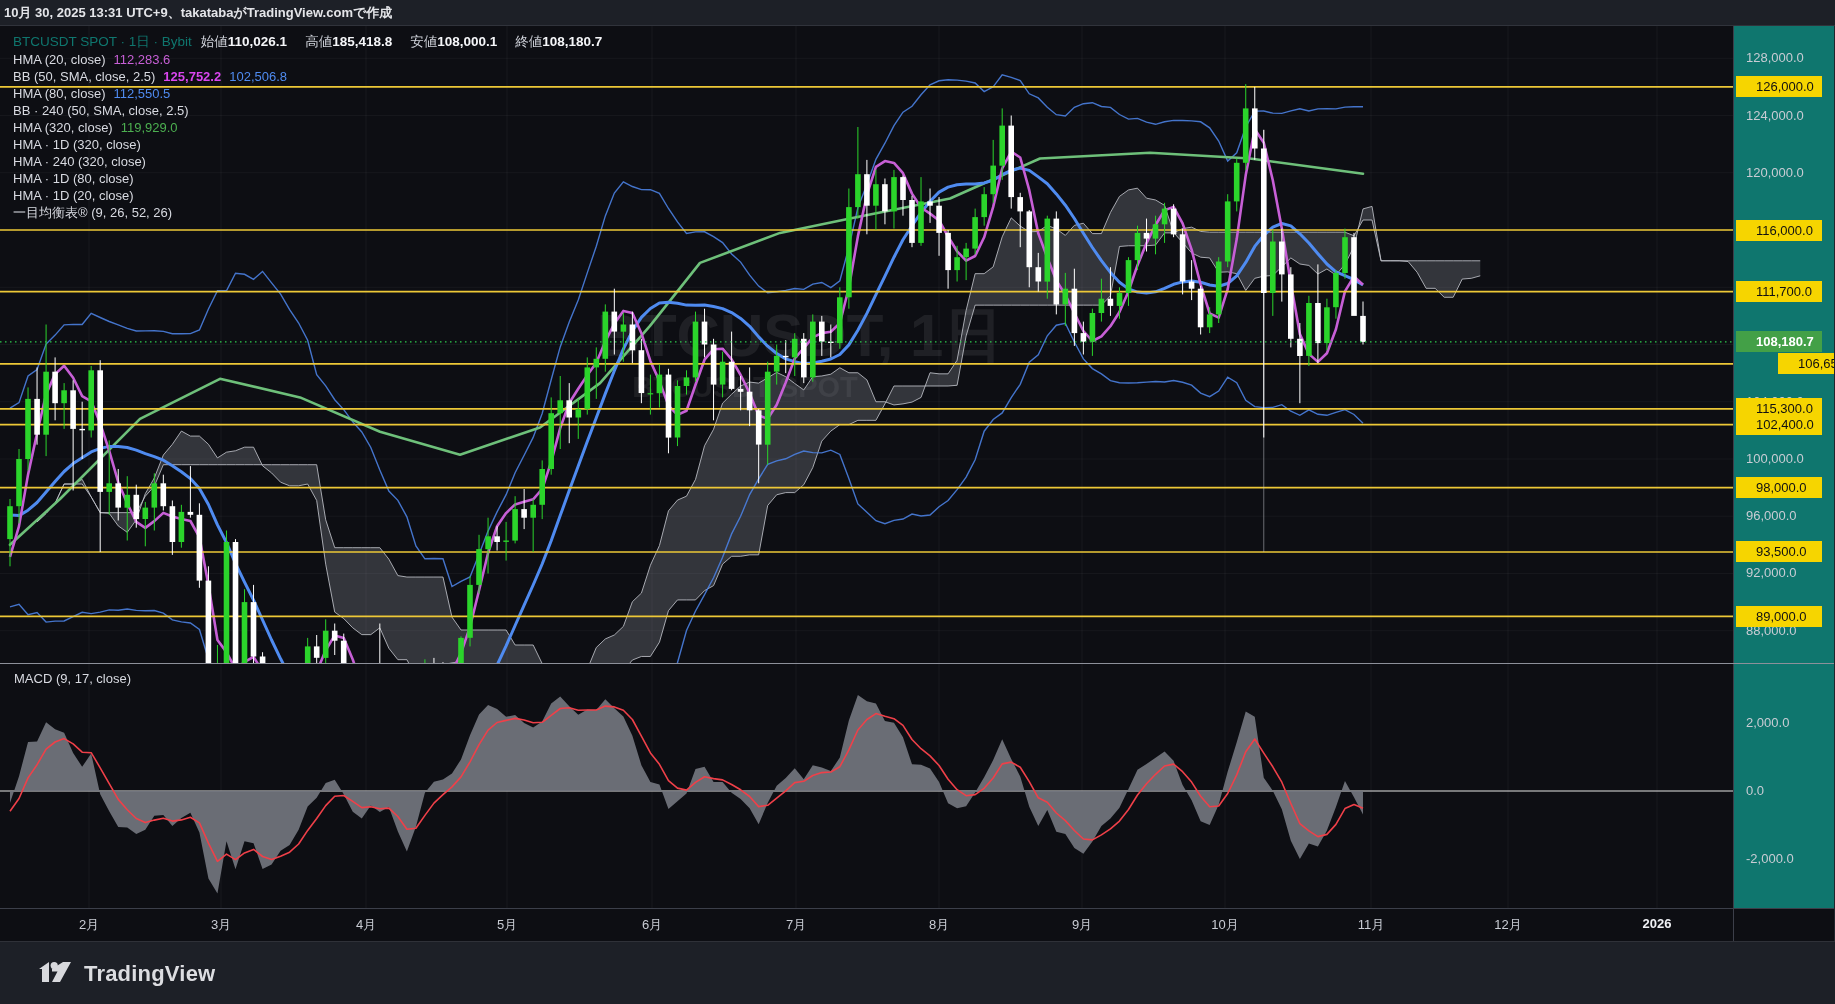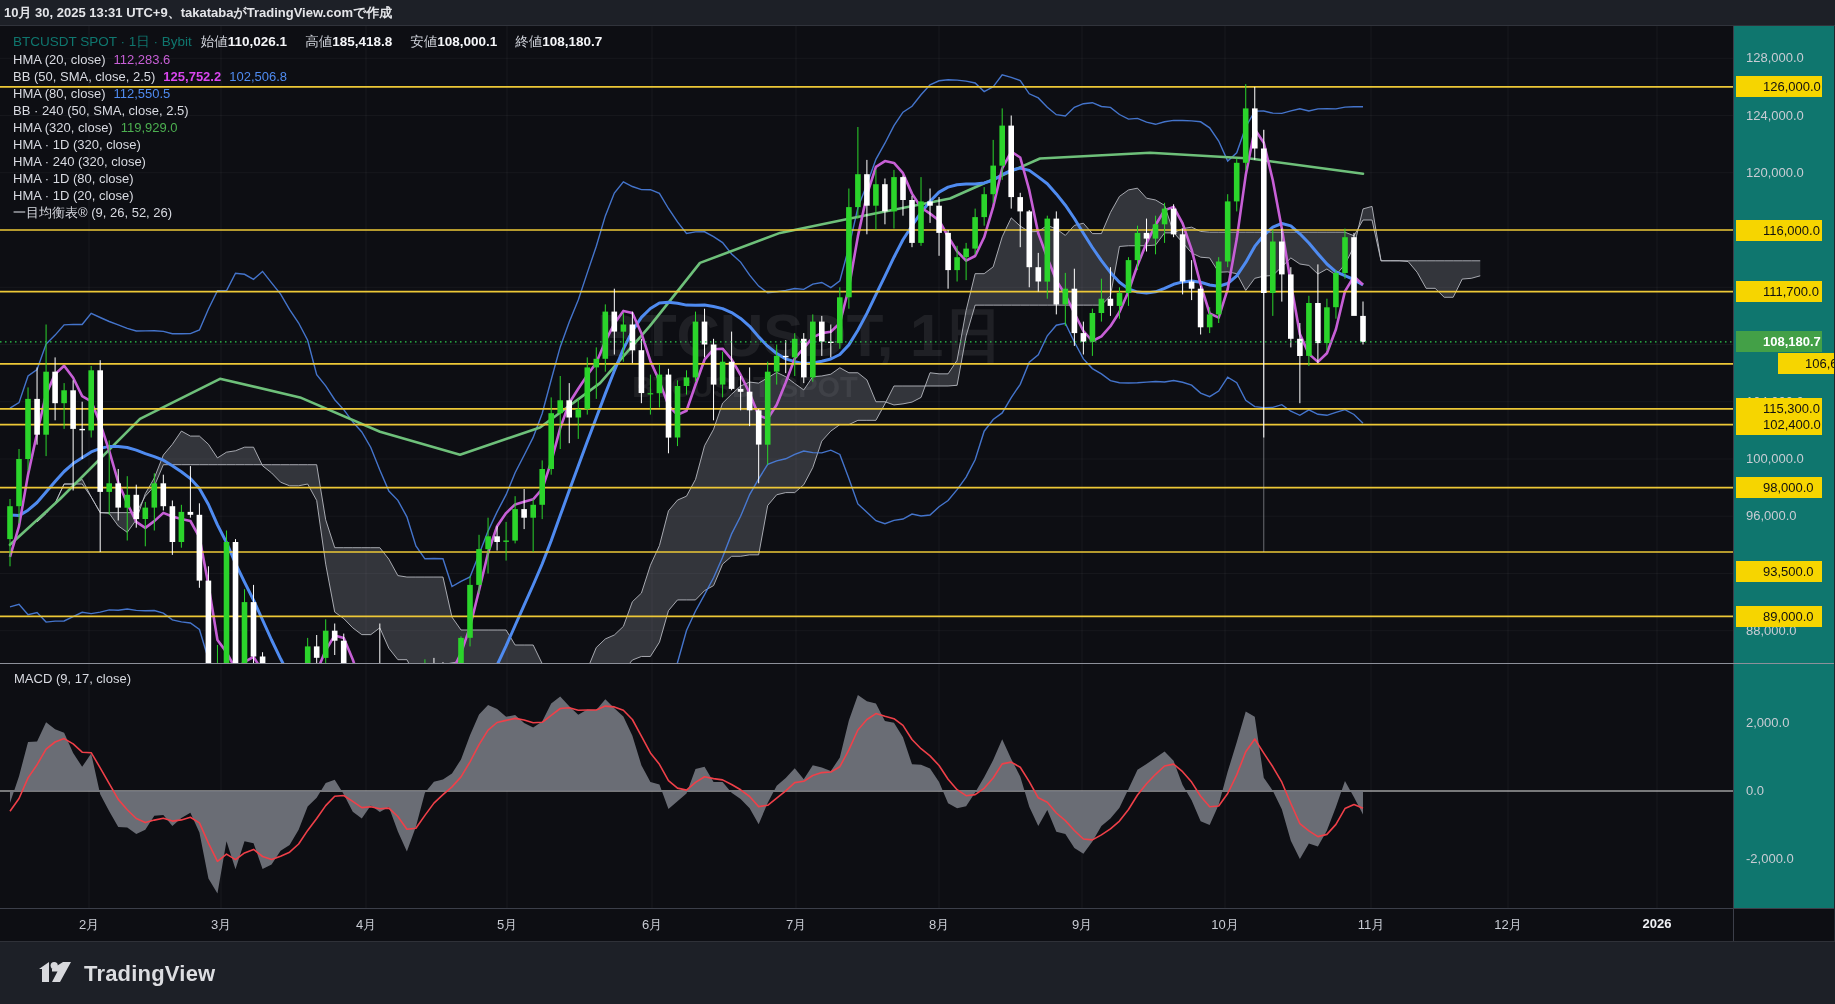--- a/index.html
+++ b/index.html
@@ -16,21 +16,21 @@
   .legend .trow b{color:#f5f6f9;font-weight:700;margin-right:9px;}
   .legend .trow .olabel{color:#d2d5dd;margin-left:9px;}
   .legend .irow{font-size:13px;color:#d8dae1;height:17px;line-height:17px;white-space:nowrap;}
   .legend .irow .val{margin-left:8px;font-weight:400;}
   .macdlegend{position:absolute;left:14px;top:671px;z-index:10;font-size:13px;color:#d8dae1;}
   .paneSep{position:absolute;left:0;width:1835px;height:1px;background:#8d909a;z-index:5;}
   .priceaxis{position:absolute;left:1733px;top:26px;width:102px;height:882px;background:#0f766e;
              border-left:1px solid #3c3f4a;z-index:4;box-sizing:border-box;}
   .tick{position:absolute;left:12px;font-size:13px;color:#c9ccd4;height:18px;line-height:18px;white-space:nowrap;}
   .ylab,.plab{position:absolute;left:2px;width:86px;height:21px;line-height:21px;font-size:13px;
-              padding-left:27px;box-sizing:border-box;white-space:nowrap;}
+              padding-left:20px;box-sizing:border-box;white-space:nowrap;}
   .ylab{background:#f6d500;color:#111;z-index:6;}
   .plab{background:#43a047;color:#fff;font-weight:700;z-index:7;}
   .timeaxis{position:absolute;left:0;top:908px;width:1835px;height:33px;background:#0d0e13;
             border-top:1px solid #3c3f4a;z-index:4;box-sizing:border-box;}
   .taxline{position:absolute;left:1733px;top:0;width:1px;height:33px;background:#3c3f4a;}
   .mlab{position:absolute;top:7px;font-size:13px;color:#c9ccd4;transform:translateX(-50%);white-space:nowrap;}
   .mlab.major{color:#f0f1f5;font-weight:700;}
   .footer{position:absolute;left:0;top:941px;width:1835px;height:63px;background:#1d2027;
           border-top:1px solid #2f3138;display:flex;align-items:center;z-index:9;text-align:center;}
   .brand{color:#dcdde1;font-size:22px;font-weight:700;margin-left:12px;letter-spacing:.2px;}
@@ -451,21 +451,21 @@
       <div class="tick" style="top: 687.708px;">2,000.0</div>
       <div class="tick" style="top: 756px;">0.0</div>
       <div class="tick" style="top: 824.292px;">-2,000.0</div>
       <div class="ylab" style="top: 50.42px;">126,000.0</div>
       <div class="ylab" style="top: 193.52px;">116,000.0</div>
       <div class="ylab" style="top: 255.053px;">111,700.0</div>
       <div class="ylab" style="top: 327.318px; margin-left: 42px;">106,650.0</div>
       <div class="ylab" style="top: 372.395px;">115,300.0</div>
       <div class="ylab" style="top: 388.136px;">102,400.0</div>
       <div class="ylab" style="top: 451.1px;">98,000.0</div>
-      <div class="ylab" style="top: 515.495px; margin-top: 20px;">93,500.0</div>
+      <div class="ylab" style="top: 515.495px;">93,500.0</div>
       <div class="ylab" style="top: 579.89px;">89,000.0</div>
       <div class="plab" style="top: 305.414px;">108,180.7</div>
     </div>
 
   <div class="timeaxis" id="time-axis">
     <div class="taxline"></div>
   <div class="mlab" style="left: 89px;">2月</div>
       <div class="mlab" style="left: 221px;">3月</div>
       <div class="mlab" style="left: 366px;">4月</div>
       <div class="mlab" style="left: 507px;">5月</div>

